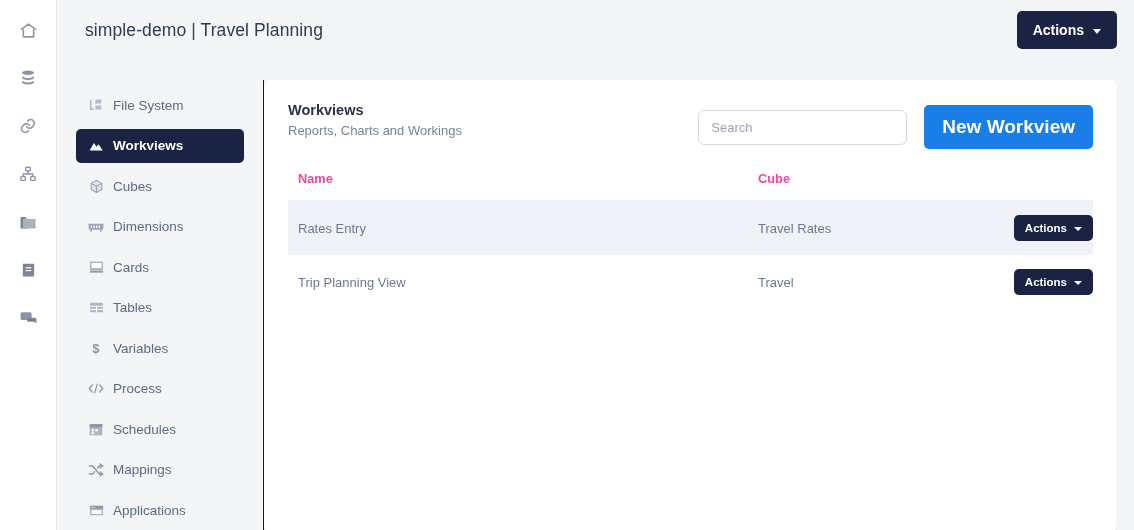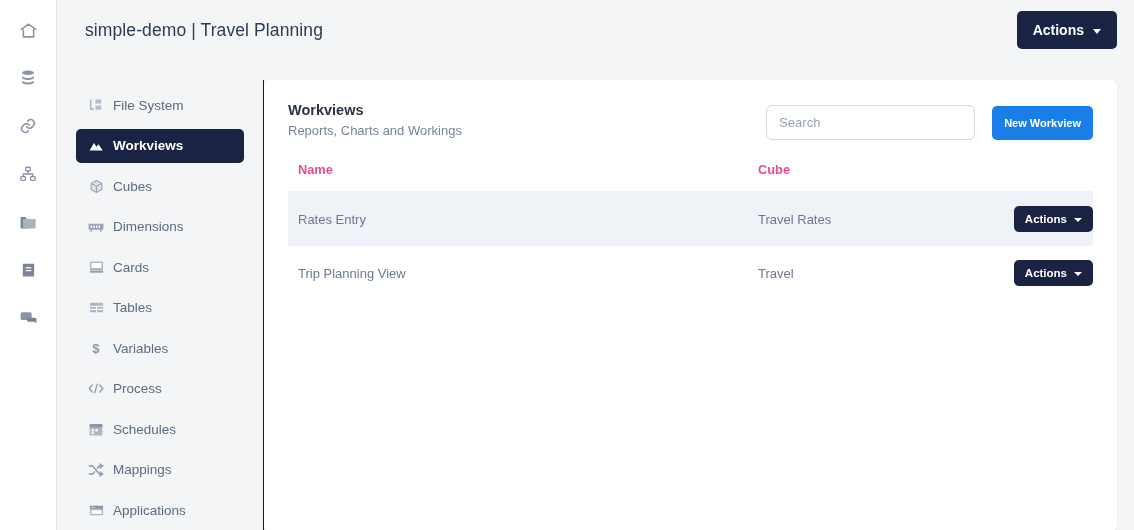--- a/index.html
+++ b/index.html
@@ -173,22 +173,22 @@
     background: #ffffff;
     outline: none;
     margin-left: 20px;
   }
   .search::placeholder { color: #9aa4b4; }
   .btn-blue {
     background: #1a7ee8;
     color: #fff;
     border: none;
     border-radius: 5px;
-    padding: 11px 12px;
-    font-size: 11px;
+    padding: 11px 18px;
+    font-size: 19px;
     font-weight: bold;
     font-family: "Liberation Sans", sans-serif;
     cursor: pointer;
     white-space: nowrap;
   }
 
   
   table.tbl {
     width: 100%;
     border-collapse: collapse;

